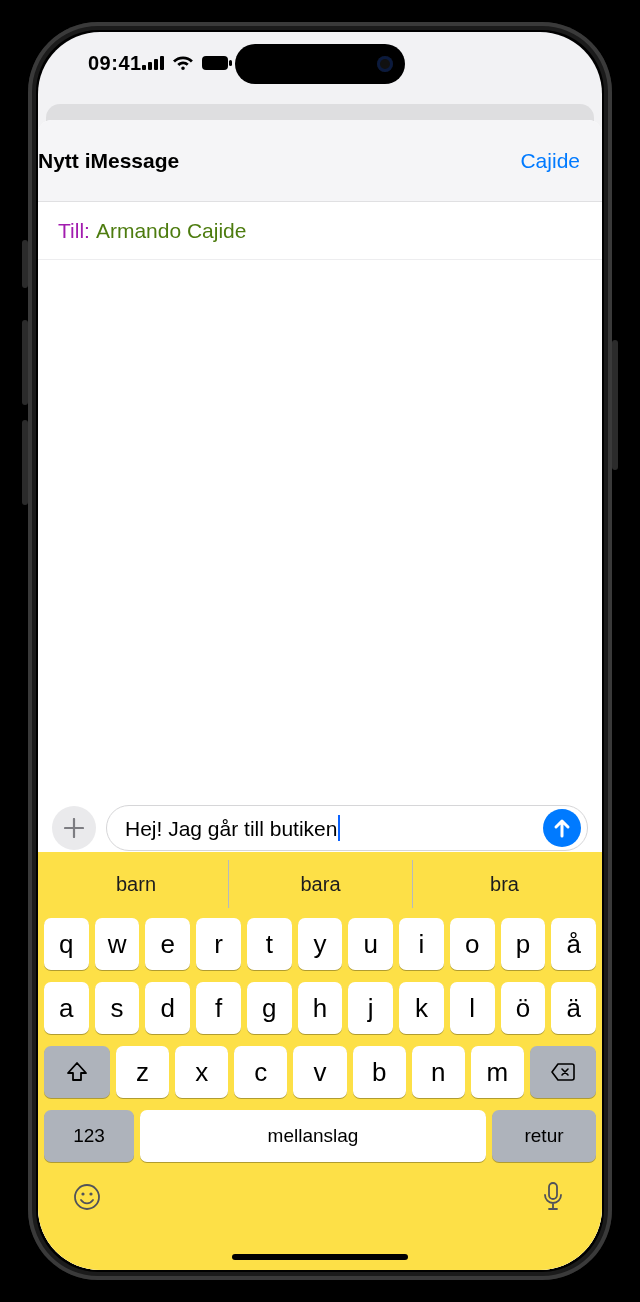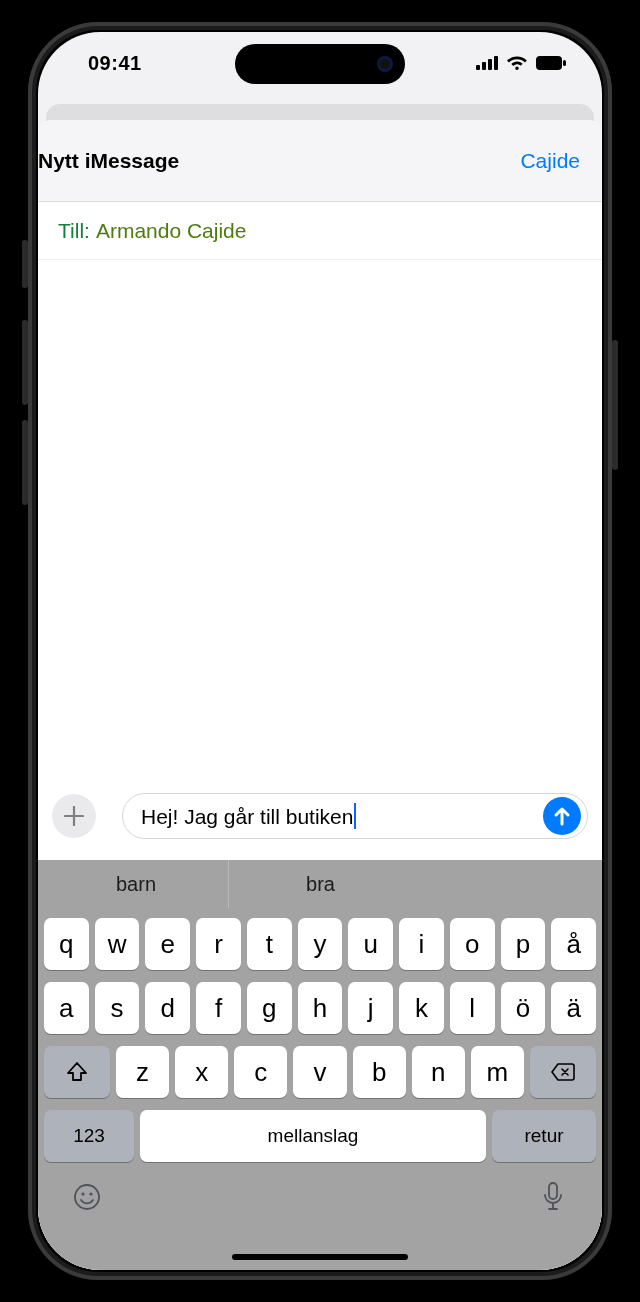--- a/index.html
+++ b/index.html
@@ -7,39 +7,39 @@
     .device { position:absolute; left:0; top:0; width:640px; height:1302px; background:#000; border-radius:95px; }
     .bezel { position:absolute; left:28px; top:22px; right:28px; bottom:22px; background:#000; border-radius:70px; box-shadow: inset 0 0 0 4px #3a3a3a, inset 0 0 0 8px #1b1b1b; }
     .screen { position:absolute; left:38px; top:32px; width:564px; height:1238px; background:#f2f2f4; border-radius:62px; overflow:hidden; }
     .sidebtn { position:absolute; background:#2b2b2b; border-radius:3px; }
     .sb-left1 { left:22px; top:240px; width:6px; height:48px; }
     .sb-left2 { left:22px; top:320px; width:6px; height:85px; }
     .sb-left3 { left:22px; top:420px; width:6px; height:85px; }
     .sb-right { right:22px; top:340px; width:6px; height:130px; }
     .di { position:absolute; top:12px; left:50%; transform:translateX(-50%); width:170px; height:40px; background:#000; border-radius:22px; }
     .cam { position:absolute; right:12px; top:12px; width:16px; height:16px; background:#111; border-radius:50%; box-shadow: inset 0 0 0 3px #0b1a3d; }
-    .status { position:absolute; top:0; left:0; right:0; height:62px; display:flex; align-items:center; justify-content:space-between; padding:0 36px 0 50px; }
+    .status { position:absolute; top:0; left:0; right:0; height:62px; display:flex; align-items:center; padding:0 36px 0 50px; }
     .time { font-size:20px; font-weight:600; color:#000; letter-spacing:0.5px; }
     .sicons { display:flex; gap:8px; align-items:center; }
     .backsheet { position:absolute; top:72px; left:8px; right:8px; height:40px; background:#dedee0; border-radius:14px 14px 0 0; }
     .sheet { position:absolute; top:88px; left:0; right:0; bottom:0; background:#fff; border-radius:14px 14px 0 0; display:flex; flex-direction:column; }
     .navbar { height:82px; background:#f5f5f7; border-bottom:1px solid #e0e0e2; display:flex; align-items:center; justify-content:space-between; padding:0 22px; position:relative; border-radius:14px 14px 0 0; }
     .nav-title { position:absolute; left:0; right:0; font-size:21px; font-weight:600; color:#000; pointer-events:none; }
     .nav-cancel { margin-left:auto; font-size:21px; color:#007aff; position:relative; z-index:1; }
     .toRow { height:58px; border-bottom:1px solid #ededef; display:flex; align-items:center; padding:0 20px; gap:6px; }
-    .toLabel { font-size:21px; color:#15803d; }
+    .toLabel { font-size:21px; color:#a21caf; }
     .toValue { font-size:21px; color:#4d7c0f; }
     .chat { flex:1 1 auto; }
-    .composer { padding:10px 14px 21px; display:flex; align-items:center; gap:26px; }
+    .composer { padding:10px 14px 1px; display:flex; align-items:center; gap:10px; }
     .plus { width:44px; height:44px; border-radius:50%; background:#eaeaec; display:flex; align-items:center; justify-content:center; }
     .input-pill { flex:1; height:46px; border:1px solid #d6d6d8; border-radius:23px; display:flex; align-items:center; padding:0 6px 0 18px; background:#fff; }
     .msg-text { flex:1; font-size:21px; color:#000; }
     .caret { display:inline-block; width:2px; height:26px; background:#0b63ff; vertical-align:-5px; margin-left:1px; }
     .send { width:38px; height:38px; border-radius:50%; background:#007aff; display:flex; align-items:center; justify-content:center; }
-    .kbd { background:#a3a3a3; padding:0 6px 56px; }
+    .kbd { background:#fde047; padding:8px 6px 56px; }
     .sugRow { display:grid; grid-template-columns:1fr 1fr 1fr; height:48px; margin-bottom:10px; }
     .sug { display:flex; align-items:center; justify-content:center; font-size:20px; color:#1c1c1e; }
     .sug + .sug { border-left:1px solid #b6b9be; }
     .krow { display:flex; gap:6px; justify-content:center; margin-bottom:12px; }
     .key { background:#fff; border-radius:7px; height:52px; display:flex; align-items:center; justify-content:center; font-size:26px; color:#000; box-shadow:0 1px 0 rgba(0,0,0,0.3); flex:1; min-width:0; }
     .key.fn { background:#aeb3bb; }
     .row1 .key { flex-basis:0; }
     .row2 .key { flex-basis:0; }
     .row3 { }
     .row3 .key.fn { flex:0 0 66px; }
@@ -110,20 +110,21 @@
             <svg width="18" height="20" viewBox="0 0 18 20">
                 <path d="M9 18V3M9 3l-6 6M9 3l6 6" stroke="#fff" stroke-width="3" stroke-linecap="round" stroke-linejoin="round" fill="none"></path>
               </svg>
           </div>
         </div>
       </div>
 
       <div class="kbd">
         <div class="sugRow">
           <div class="sug">barn</div>
+          <div class="sug">bara</div>
           <div class="sug">bra</div>
         </div>
 
         <div class="krow row1">
           <div class="key">q</div>
           <div class="key">w</div>
           <div class="key">e</div>
           <div class="key">r</div>
           <div class="key">t</div>
           <div class="key">y</div>

